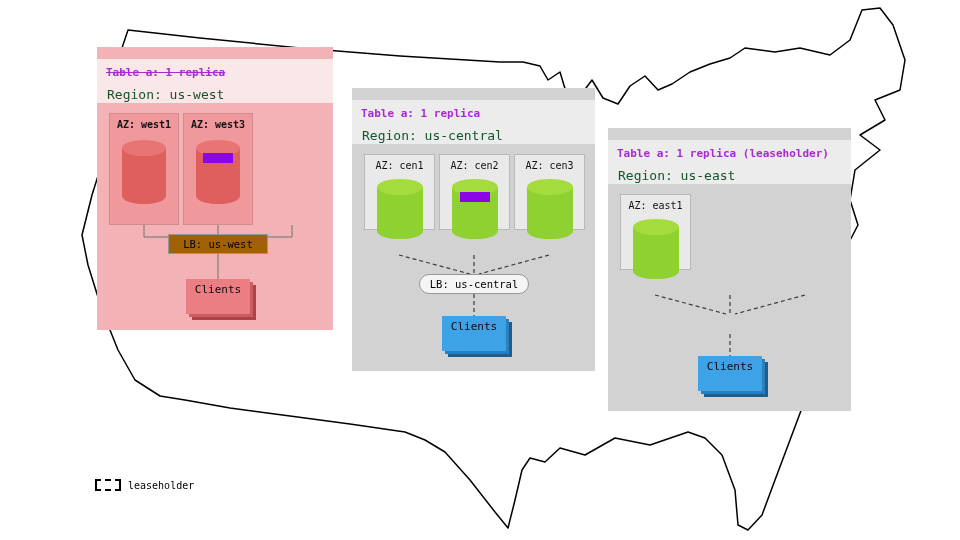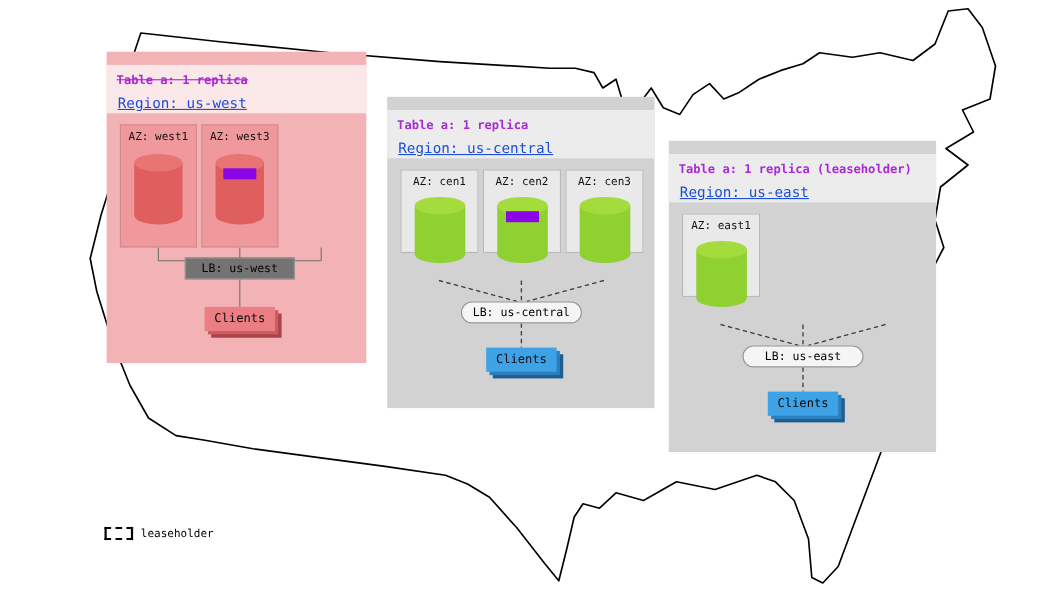--- a/index.html
+++ b/index.html
@@ -22,25 +22,25 @@
   .region.east    { left:608px; top:128px; width:243px; height:283px; background:#d2d2d2; }
 
   .banner {
     position:absolute; top:12px; left:0; right:0; height:44px;
     line-height:28px; padding-left:9px;
     font-size:11px; color:#a82ad4; white-space:nowrap;font-weight:bold;
   }
   .west .banner    { background:#fae7e8; text-decoration:line-through; }
   .central .banner, .east .banner { background:#ececec; }
 
-  .region-title { position:absolute; left:10px; top:40px; font-size:13px; color:#1d4ed8;text-decoration:underline; }
+  .region-title { position:absolute; left:10px; top:40px; font-size:13px; color:#14532d; }
 
   .az-row { position:absolute; left:12px; top:66px; display:flex; gap:4px; z-index:2; }
   .az { text-align:center; padding-top:5px; border:1px solid; }
-  .west .az    { width:70px; height:112px; background:#f0999d; border-color:#d18a8e; }
+  .west .az    { width:70px; height:112px; background:#f0999d; border-color:#d18a8e;font-weight:bold; }
   .central .az, .east .az { width:71px; height:76px; background:#e9e9e9; border-color:#b9b9b9; }
   .az-label { font-size:10px; color:#111; white-space:nowrap; }
 
   
   .cyl { position:relative; width:46px; height:60px; margin:8px auto 0; }
   .west .cyl { width:44px; height:64px; margin-top:10px; }
   .cyl-top  { position:absolute; top:0; left:0; width:100%; height:16px; border-radius:50%; z-index:2; }
   .cyl-body { position:absolute; top:8px; left:0; width:100%; bottom:0;
               border-radius:0 0 22px 22px / 0 0 8px 8px; }
   .red  .cyl-top  { background:#e87474; }
@@ -56,25 +56,25 @@
 
   
   .connectors { position:absolute; left:0; top:0; z-index:1; }
 
   
   .lb {
     position:absolute; z-index:2; font-size:10.5px; text-align:center;
     border:1px solid #979797; color:#000; line-height:18px; height:20px;
     white-space:nowrap;
   }
-  .west .lb    { left:71px; top:187px; width:100px; background:#737373; }
+  .west .lb    { left:71px; top:187px; width:100px; background:#a16207; }
   .central .lb, .east .lb { left:67px; top:186px; width:110px; background:#f5f5f5;border-radius:10px; }
 
   .clients {
-    position:absolute; z-index:2; width:64px; height:22px; line-height:22px;
+    position:absolute; z-index:2; width:64px; height:35px; line-height:22px;
     text-align:center; font-size:11px; color:#0b0b0b;
   }
   .west .clients    { left:89px; top:232px; background:#ea7e82;
                       box-shadow:3px 3px 0 #cd5c60, 6px 6px 0 #a94347; }
   .central .clients, .east .clients { left:90px; top:228px; background:#3ea2e6;
                       box-shadow:3px 3px 0 #2b7fbd, 6px 6px 0 #1d5e90; }
 
   
   .legend { position:absolute; left:95px; top:447px; display:flex; align-items:center;
             gap:7px; z-index:2; font-size:10px; color:#000;margin-top:32px; }
@@ -190,20 +190,19 @@
 
   <svg class="connectors" width="243" height="283">
     <g stroke="#3c3c3c" stroke-width="1.2" stroke-dasharray="4 3">
       <line x1="47" y1="167" x2="118" y2="186"></line>
       <line x1="122" y1="167" x2="122" y2="186"></line>
       <line x1="197" y1="167" x2="127" y2="186"></line>
       <line x1="122" y1="206" x2="122" y2="228"></line>
     </g>
   </svg>
 
-  <div class="lb">LB: us-east</div>
   <div class="clients">Clients</div>
 </div>
 
 <div class="legend">
   <div class="legend-swatch"></div>
   <div class="legend-label">leaseholder</div>
 </div>
 
 </body></html>

